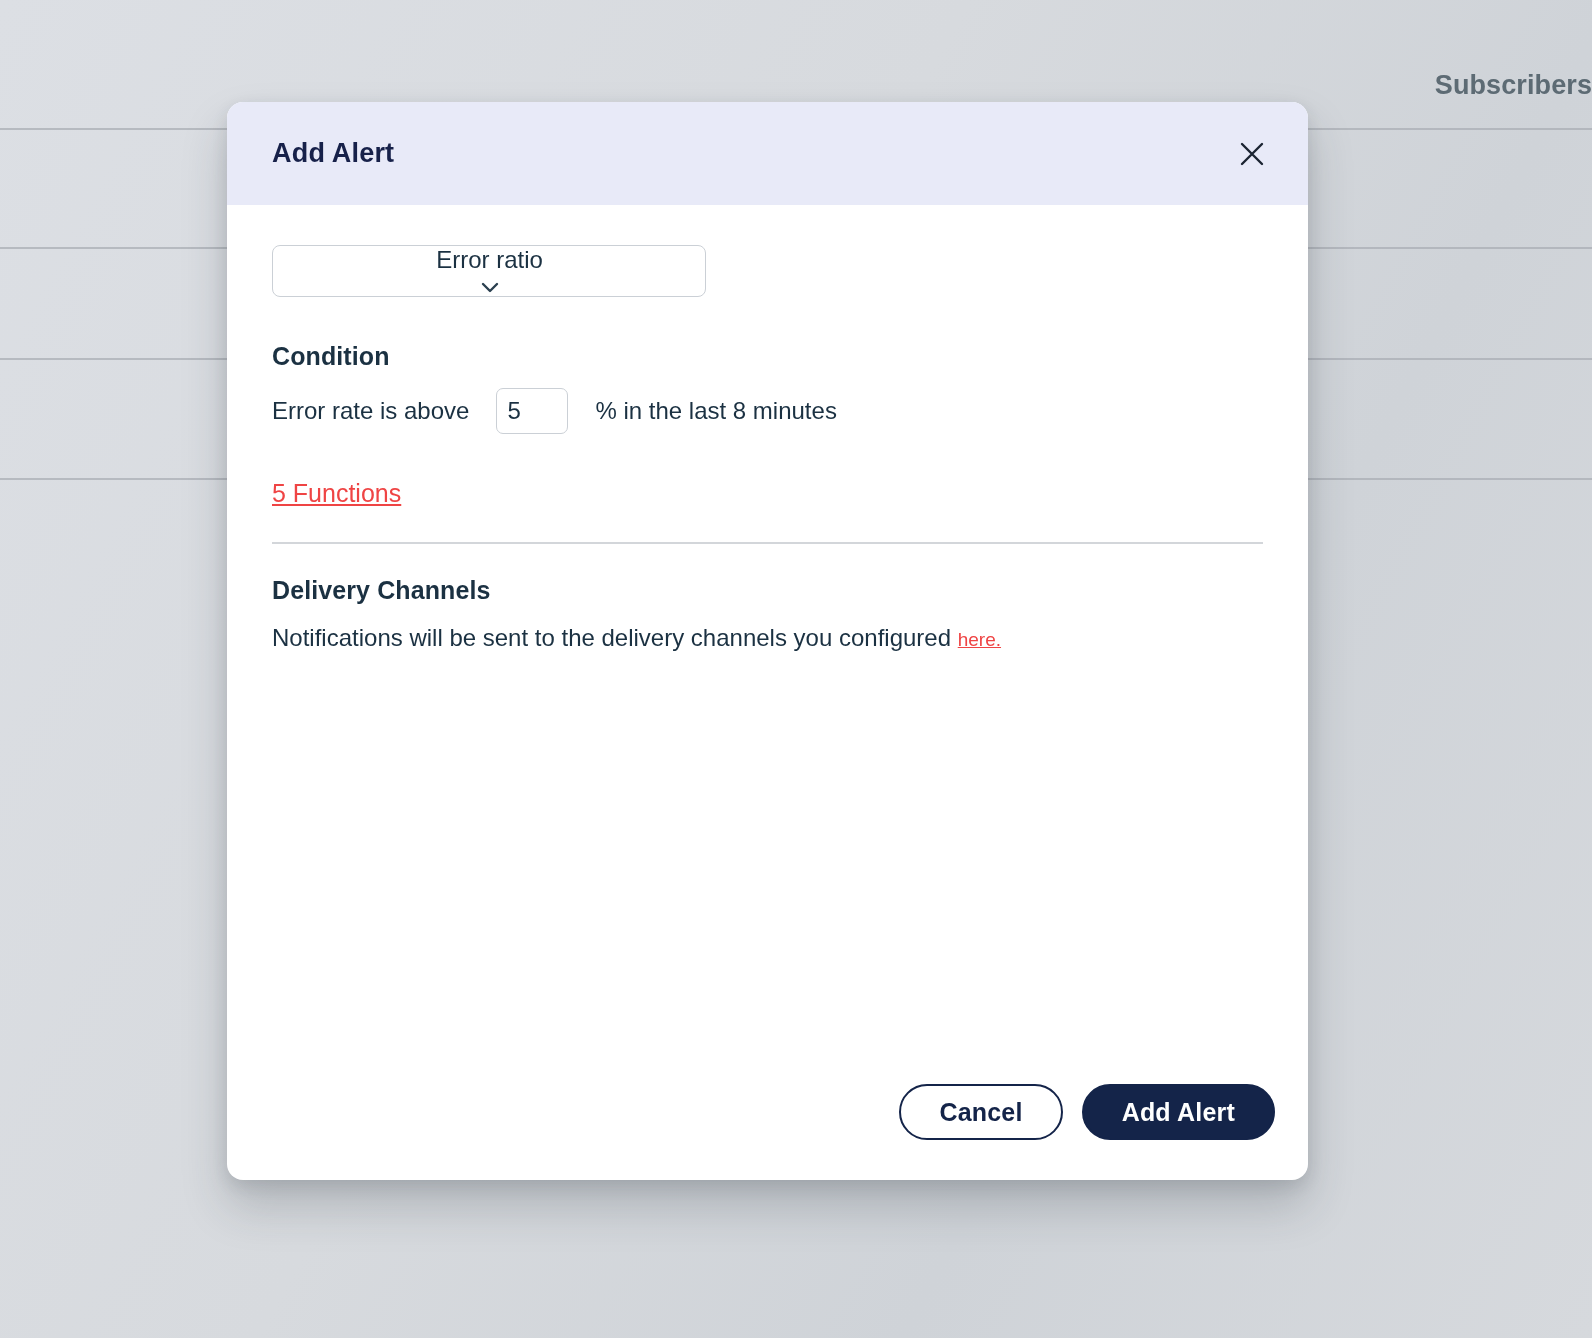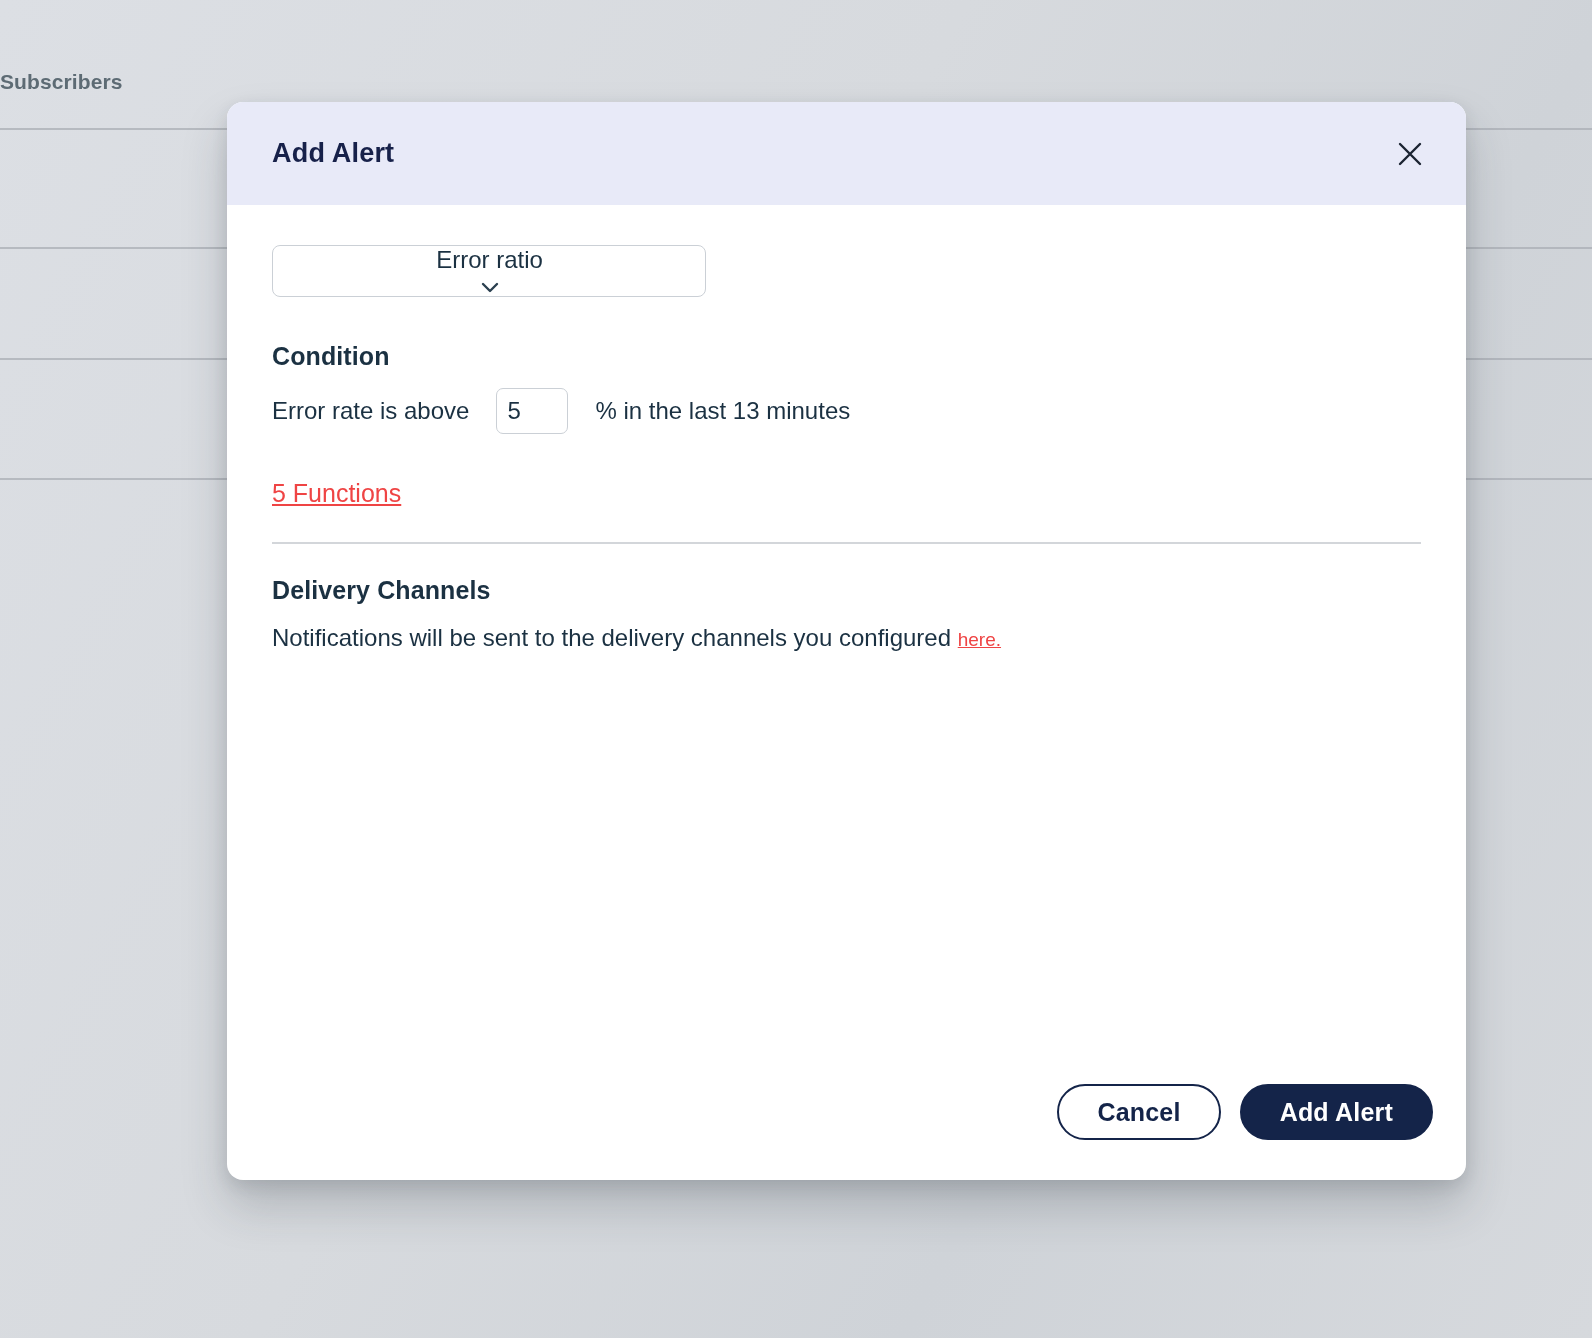--- a/index.html
+++ b/index.html
@@ -20,33 +20,33 @@
     position: absolute;
     left: 0; right: 0;
     height: 2px;
     background: #a9aeb4;
     opacity: .75;
   }
   #bg-chart-title {
     position: absolute;
     top: 70px;
     left: 0; right: 0;
-    text-align: left;
-    font-size: 21px;
+    text-align: right;
+    font-size: 27px;
     font-weight: 700;
     color: #5d6b74;
     letter-spacing: .1px;
   }
 
   
   #modal {
     position: absolute;
     left: 227px;
     top: 102px;
-    width: 1239px;
+    width: 1081px;
     height: 1078px;
     background: #ffffff;
     border-radius: 16px;
     box-shadow: 0 26px 46px rgba(40,48,60,.22), 0 6px 16px rgba(40,48,60,.12);
     overflow: hidden;
     display: flex;
     flex-direction: column;
   }
   #modal-header {
     height: 103px;
@@ -222,21 +222,21 @@
     </div>
 
     <div class="section-gap"></div>
 
     
     <div class="field-label">Condition</div>
 
     <div id="condition-row">
       <span>Error rate is above</span>
       <input id="threshold-input" type="text" value="5" style="">
-      <span>% in the last 13 minutes</span>
+      <span>% in the last 8 minutes</span>
     </div>
 
     <div class="section-gap"></div>
 
     
     <a id="functions-link" class="link">5 Functions</a>
 
     <div id="divider"></div>
 
     <div style="height:32px"></div>

